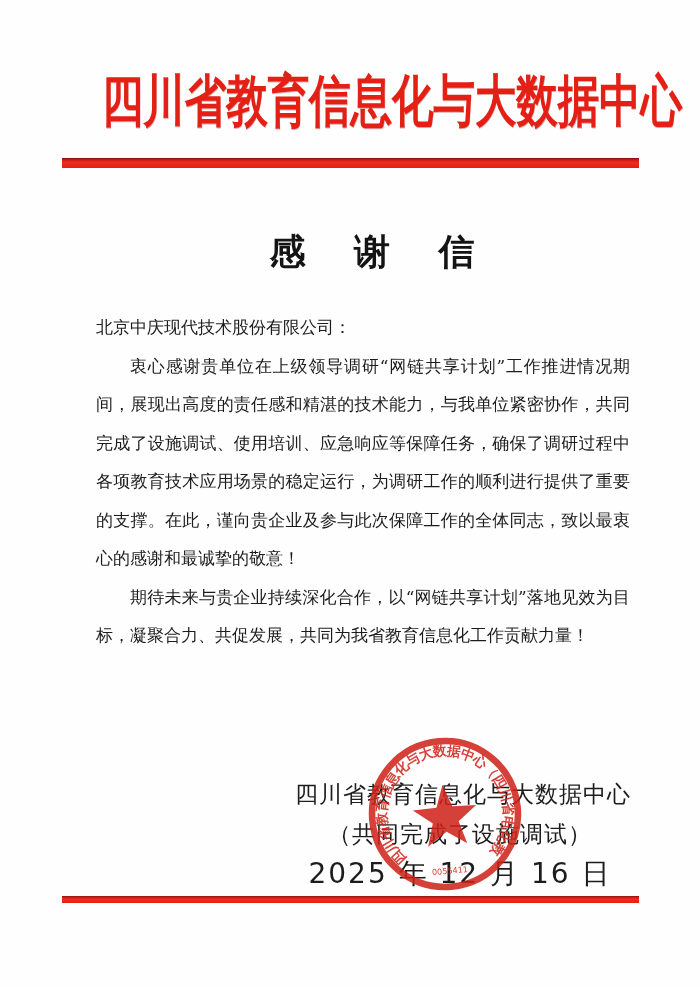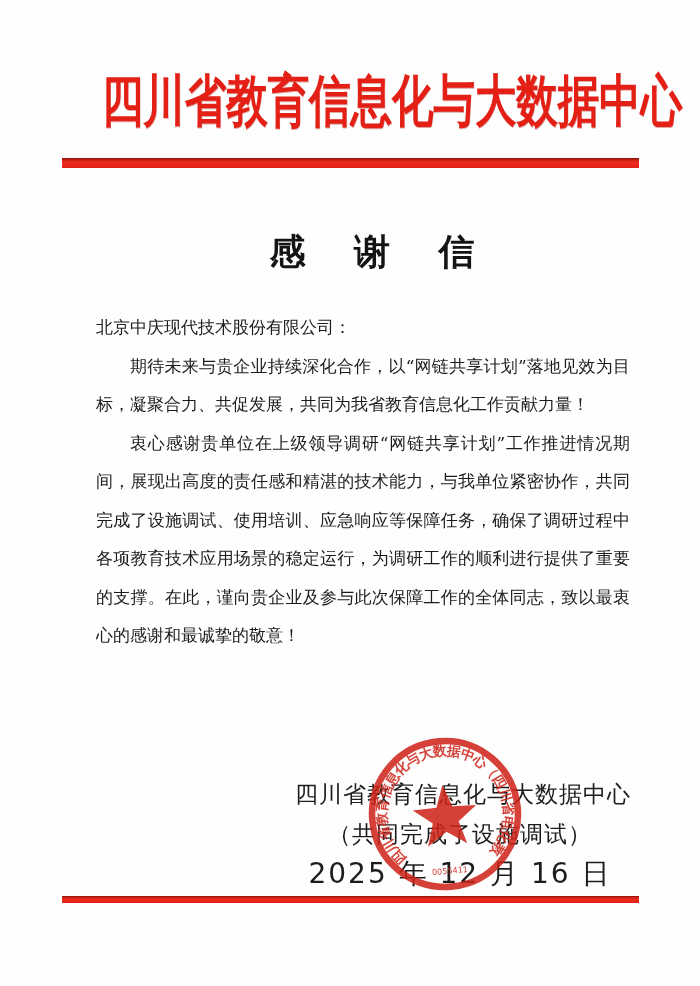--- a/index.html
+++ b/index.html
@@ -71,22 +71,22 @@
   <div class="letterhead">
     <span class="letterhead-inner">四川省教育信息化与大数据中心</span>
   </div>
 
   <div class="rule rule-top"></div>
 
   <div class="doc-title">感 谢 信</div>
 
   <div class="body-text">
     <p>北京中庆现代技术股份有限公司：</p>
+    <p class="para">衷心感谢贵单位在上级领导调研“网链共享计划”工作推进情况期间，展现出高度的责任感和精湛的技术能力，与我单位紧密协作，共同完成了设施调试、使用培训、应急响应等保障任务，确保了调研过程中各项教育技术应用场景的稳定运行，为调研工作的顺利进行提供了重要的支撑。在此，谨向贵企业及参与此次保障工作的全体同志，致以最衷心的感谢和最诚挚的敬意！</p>
     <p class="para">期待未来与贵企业持续深化合作，以“网链共享计划”落地见效为目标，凝聚合力、共促发展，共同为我省教育信息化工作贡献力量！</p>
-    <p class="para">衷心感谢贵单位在上级领导调研“网链共享计划”工作推进情况期间，展现出高度的责任感和精湛的技术能力，与我单位紧密协作，共同完成了设施调试、使用培训、应急响应等保障任务，确保了调研过程中各项教育技术应用场景的稳定运行，为调研工作的顺利进行提供了重要的支撑。在此，谨向贵企业及参与此次保障工作的全体同志，致以最衷心的感谢和最诚挚的敬意！</p>
   </div>
 
   <div class="sig-block">
     <div class="sig-org">四川省教育信息化与大数据中心</div>
     <div class="sig-sub">（共同完成了设施调试）</div>
     <div class="sig-date">2025 年 12 月 16 日</div>
   </div>
 
   <svg class="seal" viewBox="0 0 156 156">
     <circle cx="78" cy="78" r="72" fill="none" stroke="#cf2318" stroke-width="6.5"></circle>

